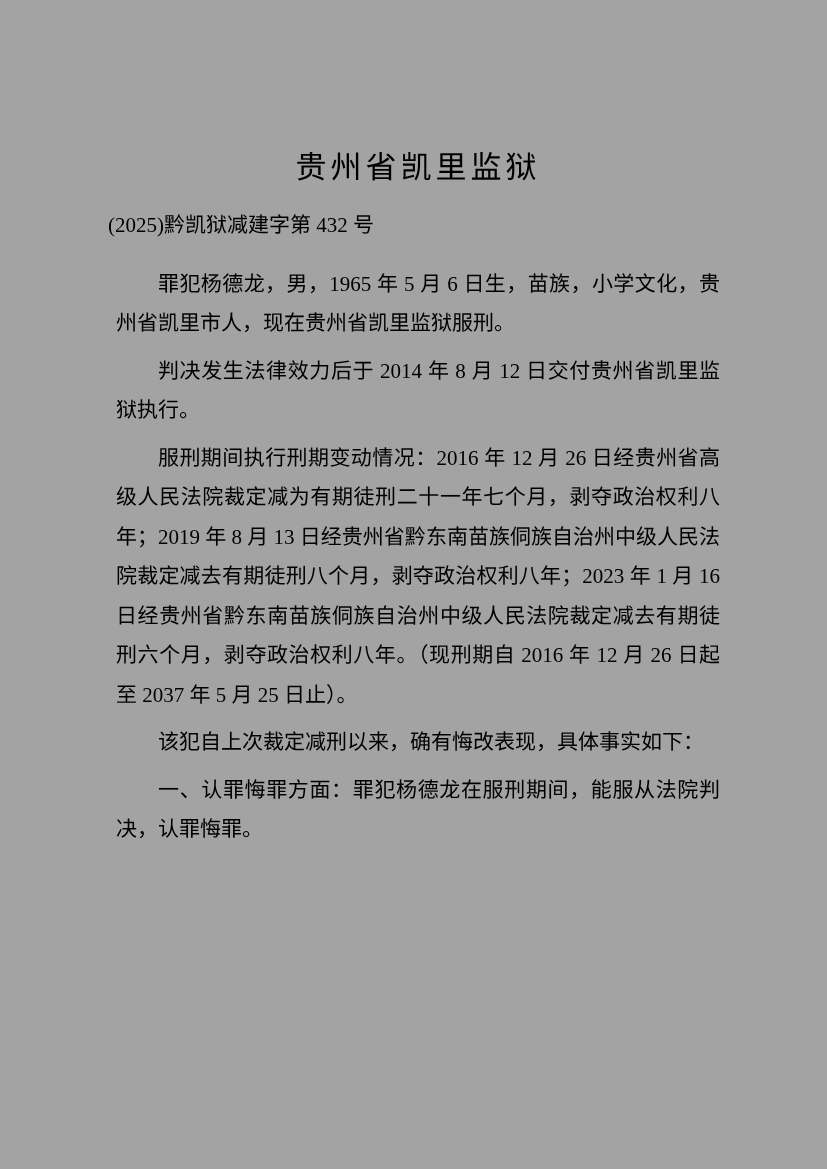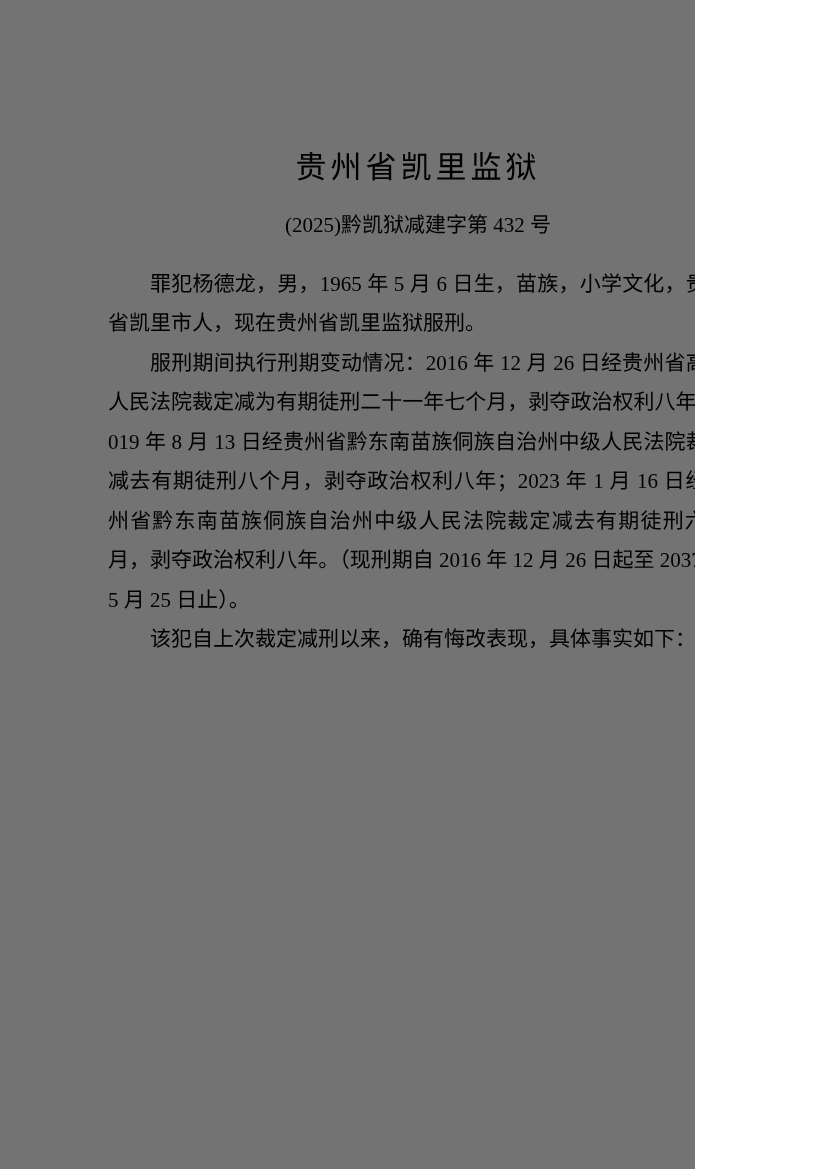--- a/index.html
+++ b/index.html
@@ -2,73 +2,75 @@
 <html lang="zh-CN"><head>
 <meta charset="utf-8">
 <style>
   html, body {
     margin: 0;
     padding: 0;
     background: #ffffff;
   }
   .page {
     position: relative;
-    width: 695px;
+    width: 827px;
     height: 1169px;
-    background: #737373;
+    background: #a3a3a3;
     color: #000000;
     font-family: "Liberation Serif", "DejaVu Serif", serif;
     overflow: hidden;
   }
   .content {
     position: absolute;
     left: 108px;
     top: 0;
     width: 620px;
   }
   .title-block {
     margin-top: 146px;
     text-align: center;
     font-size: 31px;
     line-height: 43px;
     font-weight: normal;
     letter-spacing: 4px;
   }
   .doc-number {
     margin-top: 8px;
-    text-align: center;
+    text-align: left;
     font-size: 21px;
     line-height: 31px;
   }
   .doc-body {
     margin-top: 24px;
     font-size: 21px;
     line-height: 39.5px;
     text-align: justify;
     text-justify: inter-ideograph;
   }
   .para {
-    margin: 0;
+    margin: 8px;
     padding: 0;
     text-indent: 2em;
     word-break: break-all;
   }
 </style>
 </head>
 <body>
 
 <div class="page">
   <div class="content">
 
     <h1 class="title-block">
       <div>贵州省凯里监狱</div>
     </h1>
 
     <div class="doc-number">(2025)黔凯狱减建字第 432 号</div>
 
     <div class="doc-body">
         <p class="para">罪犯杨德龙，男，1965 年 5 月 6 日生，苗族，小学文化，贵州省凯里市人，现在贵州省凯里监狱服刑。</p>
+        <p class="para">判决发生法律效力后于 2014 年 8 月 12 日交付贵州省凯里监狱执行。</p>
         <p class="para">服刑期间执行刑期变动情况：2016 年 12 月 26 日经贵州省高级人民法院裁定减为有期徒刑二十一年七个月，剥夺政治权利八年；2019 年 8 月 13 日经贵州省黔东南苗族侗族自治州中级人民法院裁定减去有期徒刑八个月，剥夺政治权利八年；2023 年 1 月 16 日经贵州省黔东南苗族侗族自治州中级人民法院裁定减去有期徒刑六个月，剥夺政治权利八年。（现刑期自 2016 年 12 月 26 日起至 2037 年 5 月 25 日止）。</p>
         <p class="para">该犯自上次裁定减刑以来，确有悔改表现，具体事实如下：</p>
+        <p class="para">一、认罪悔罪方面：罪犯杨德龙在服刑期间，能服从法院判决，认罪悔罪。</p>
       </div>
 
   </div>
 </div>
 
 </body></html>

